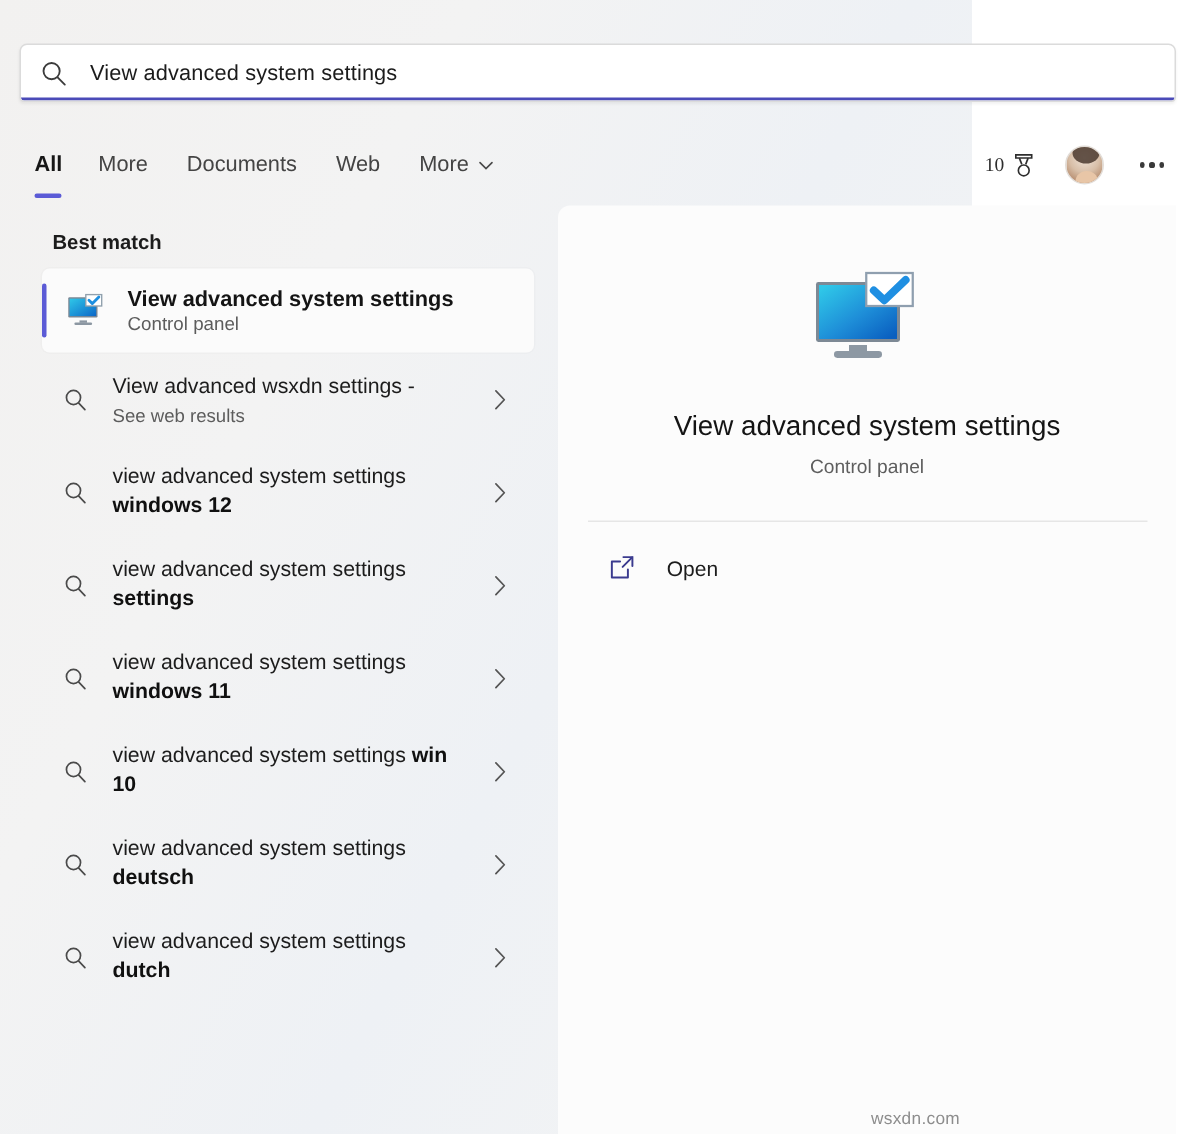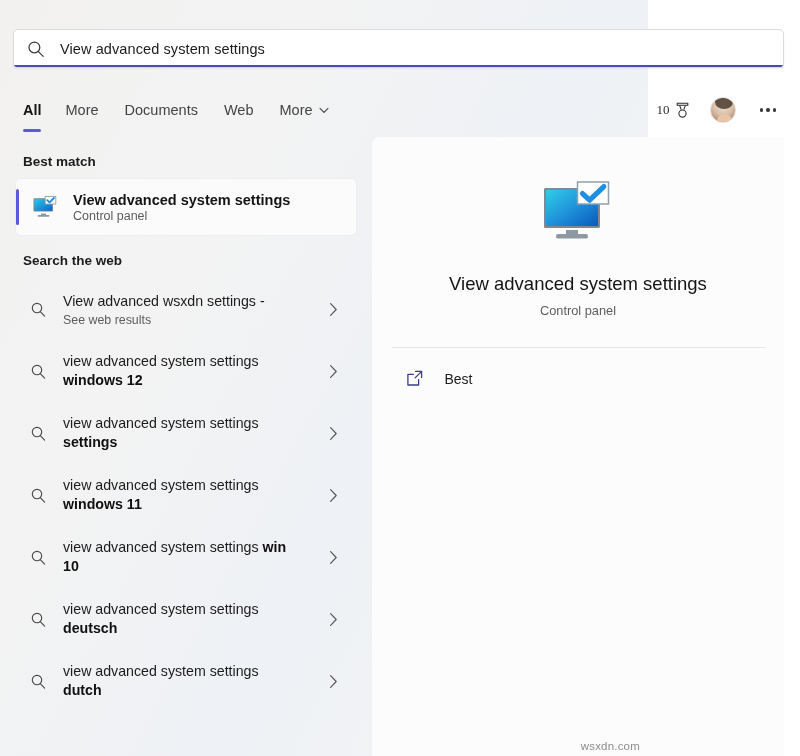--- a/index.html
+++ b/index.html
@@ -168,20 +168,21 @@
     display: block;
   }
 
   
   .results {
     position: absolute;
     left: 0; top: 137px;
     width: 372px;
     height: 619px;
     overflow: hidden;
+    padding-left: 12px;
   }
   .section-head {
     font-size: 13.5px;
     font-weight: 600;
     color: #1c1c1c;
     padding: 17px 0 10px 23px;
   }
   .section-head.web { padding-top: 18px; }
 
   .best-row {
@@ -374,21 +375,20 @@
         <rect x="5.6" y="21" width="11.8" height="1.7" rx="0.8" fill="#8c97a2"></rect>
         <rect x="13.2" y="2.4" width="10.6" height="7.6" fill="#ffffff" stroke="#90a0ad" stroke-width="0.9"></rect>
         <path d="M15.3 6.2 L17.6 8.4 L21.9 4.0" stroke="#1d8fe0" stroke-width="1.9" fill="none" stroke-linecap="round" stroke-linejoin="round"></path>
       </svg>
       <div class="best-text">
         <div class="best-title">View advanced system settings</div>
         <div class="best-sub">Control panel</div>
       </div>
     </div>
 
-    <div class="section-head web">Search the web</div>
 
     <div id="web-rows">
         <div class="web-row">
           <svg class="mag" viewBox="0 0 17 17" fill="none">
             <circle cx="7" cy="7" r="4.7" stroke="currentColor" stroke-width="1.15"></circle>
             <line x1="10.5" y1="10.8" x2="14.6" y2="15.1" stroke="currentColor" stroke-width="1.15" stroke-linecap="round"></line>
           </svg>
           <div class="web-row-text">
             <div class="web-q">View advanced wsxdn settings -</div>
             <div class="web-sub">See web results</div>
@@ -491,19 +491,19 @@
       </svg>
       <div class="preview-title">View advanced system settings</div>
       <div class="preview-sub">Control panel</div>
       <div class="preview-divider"></div>
       <div class="action-row">
         <svg class="open-icon" viewBox="0 0 17 17" fill="none">
           <path d="M9.6 1.4 H15.6 V7.4" stroke="currentColor" stroke-width="1.3" stroke-linecap="round" fill="none"></path>
           <path d="M15.4 1.6 L9.1 7.9" stroke="currentColor" stroke-width="1.3" stroke-linecap="round"></path>
           <path d="M12.6 9.6 V15 H1.9 V4.3 H7.4" stroke="currentColor" stroke-width="1.3" stroke-linecap="round" stroke-linejoin="round" fill="none"></path>
         </svg>
-        <span class="action-label">Best</span>
+        <span class="action-label">Open</span>
       </div>
     </div>
   </div>
 
   <div class="watermark">wsxdn.com</div>
 </div>
 
 </body></html>

